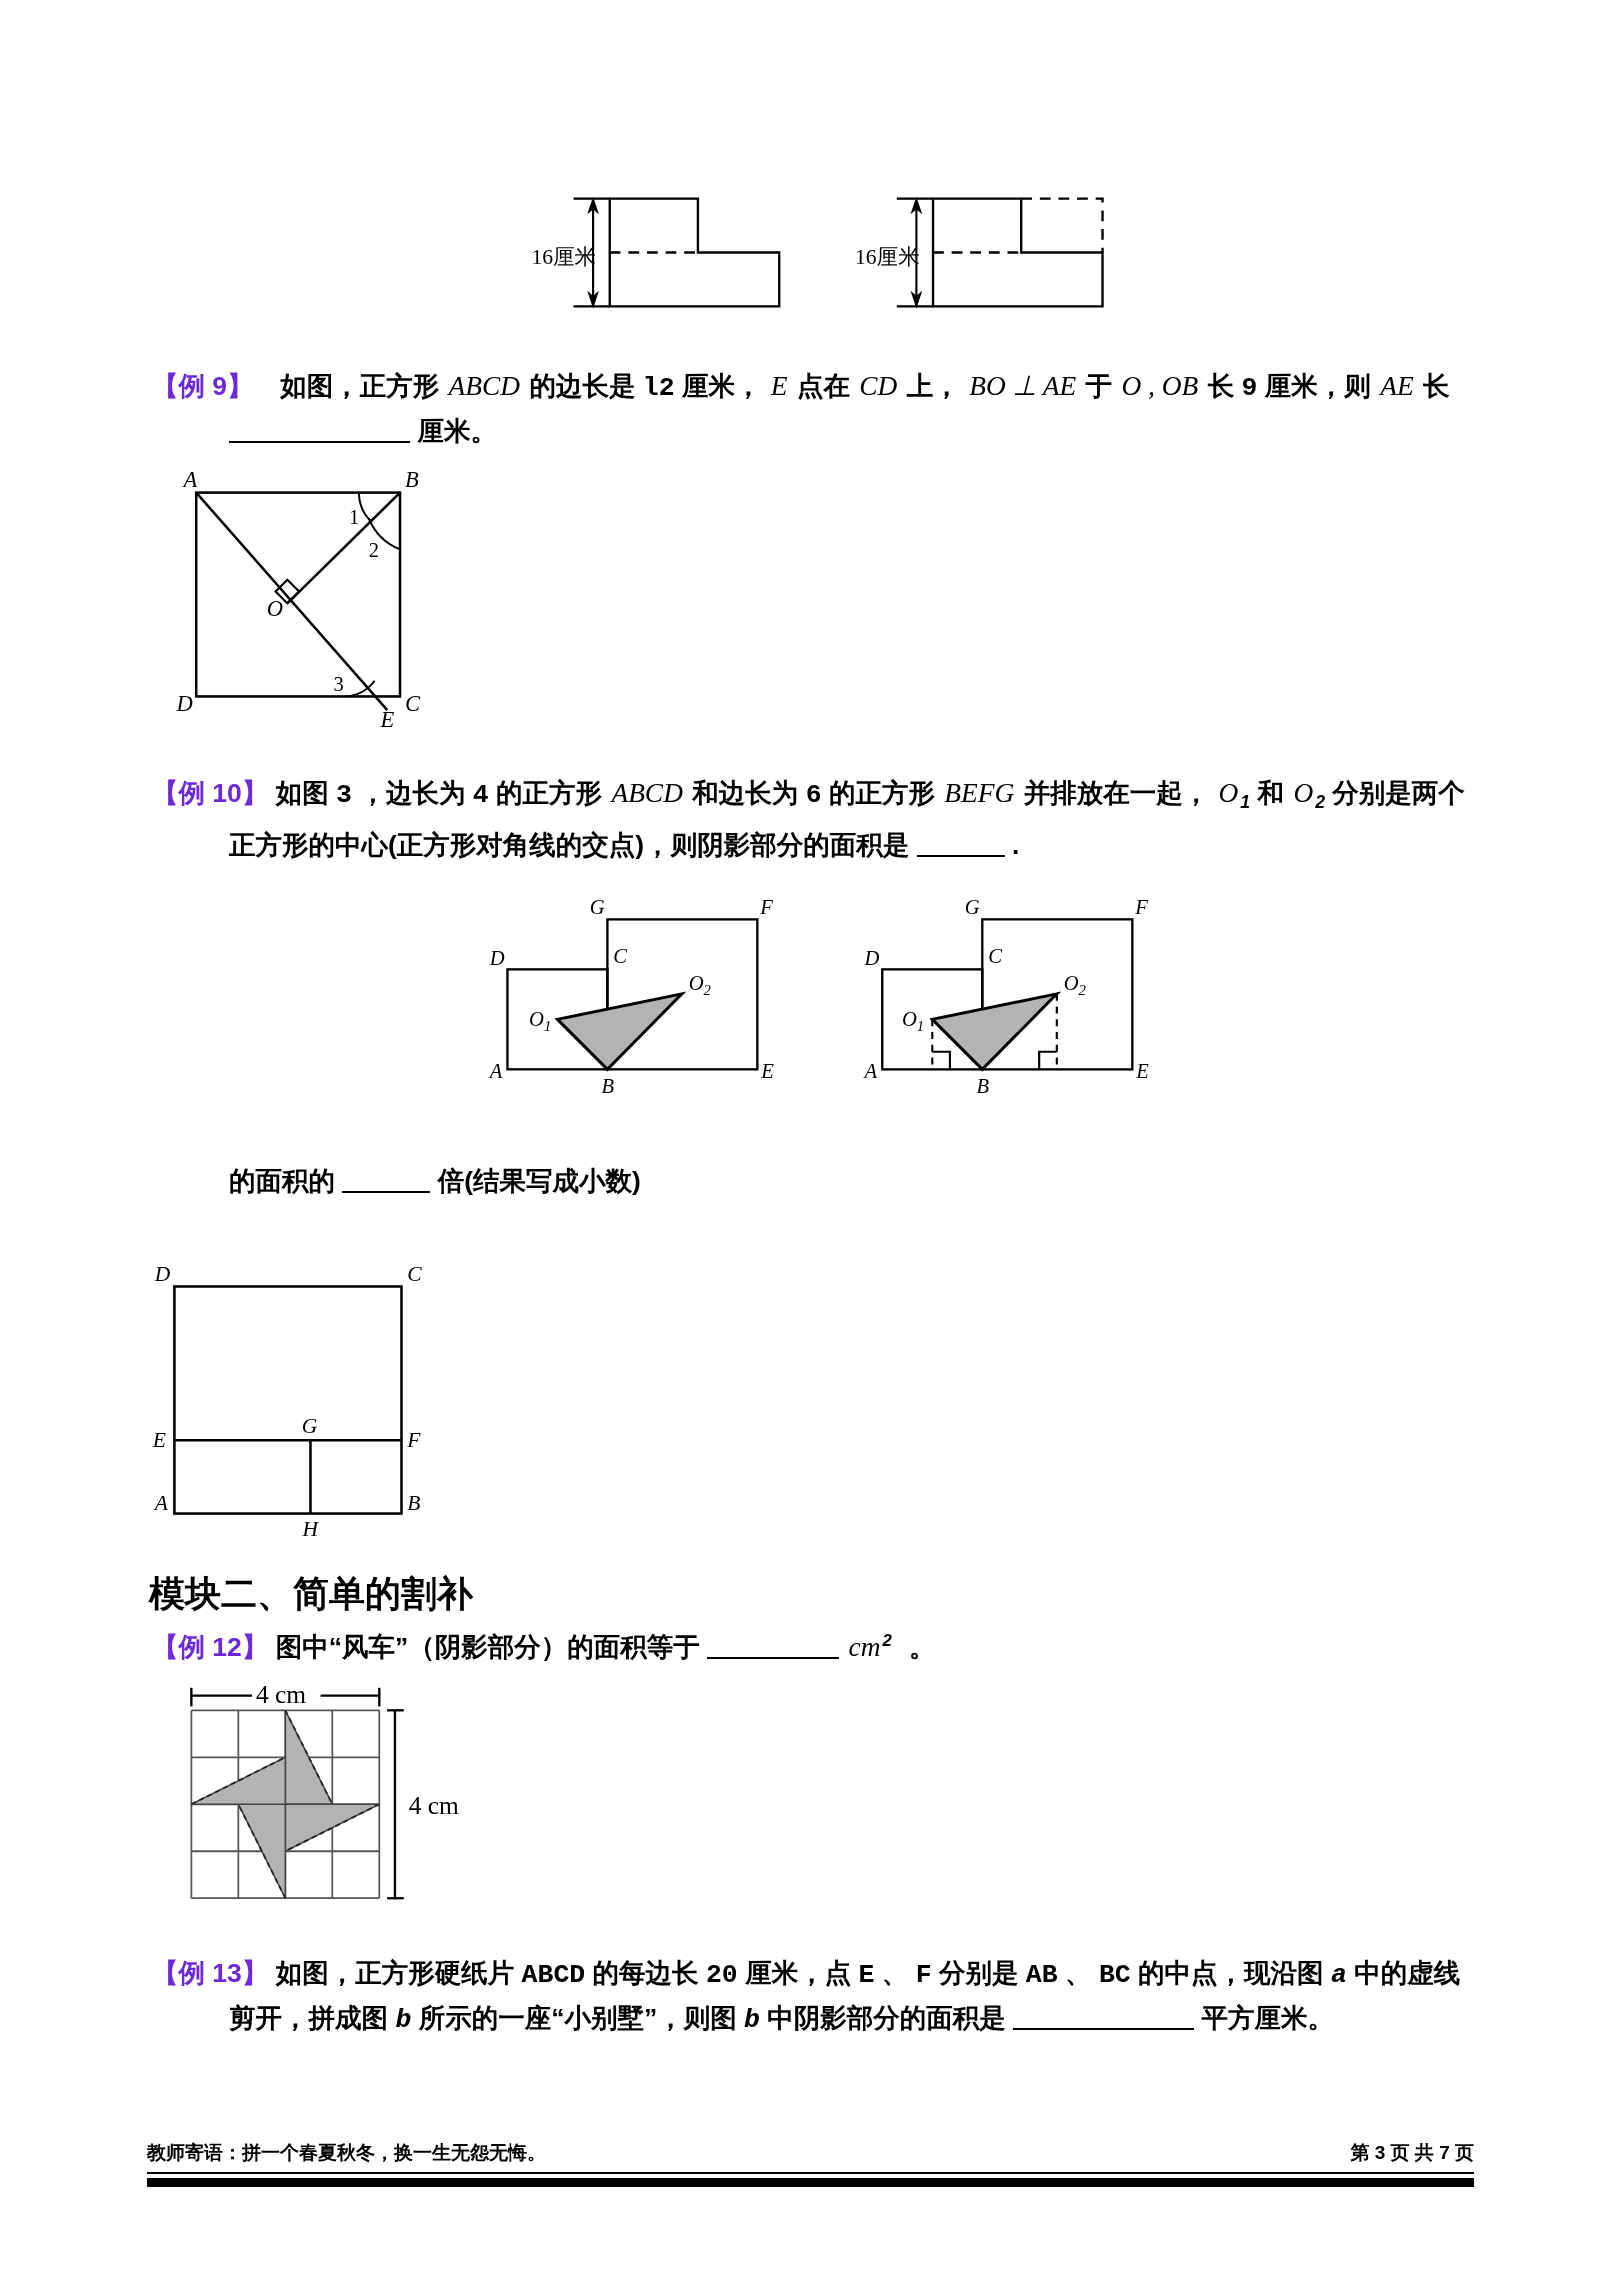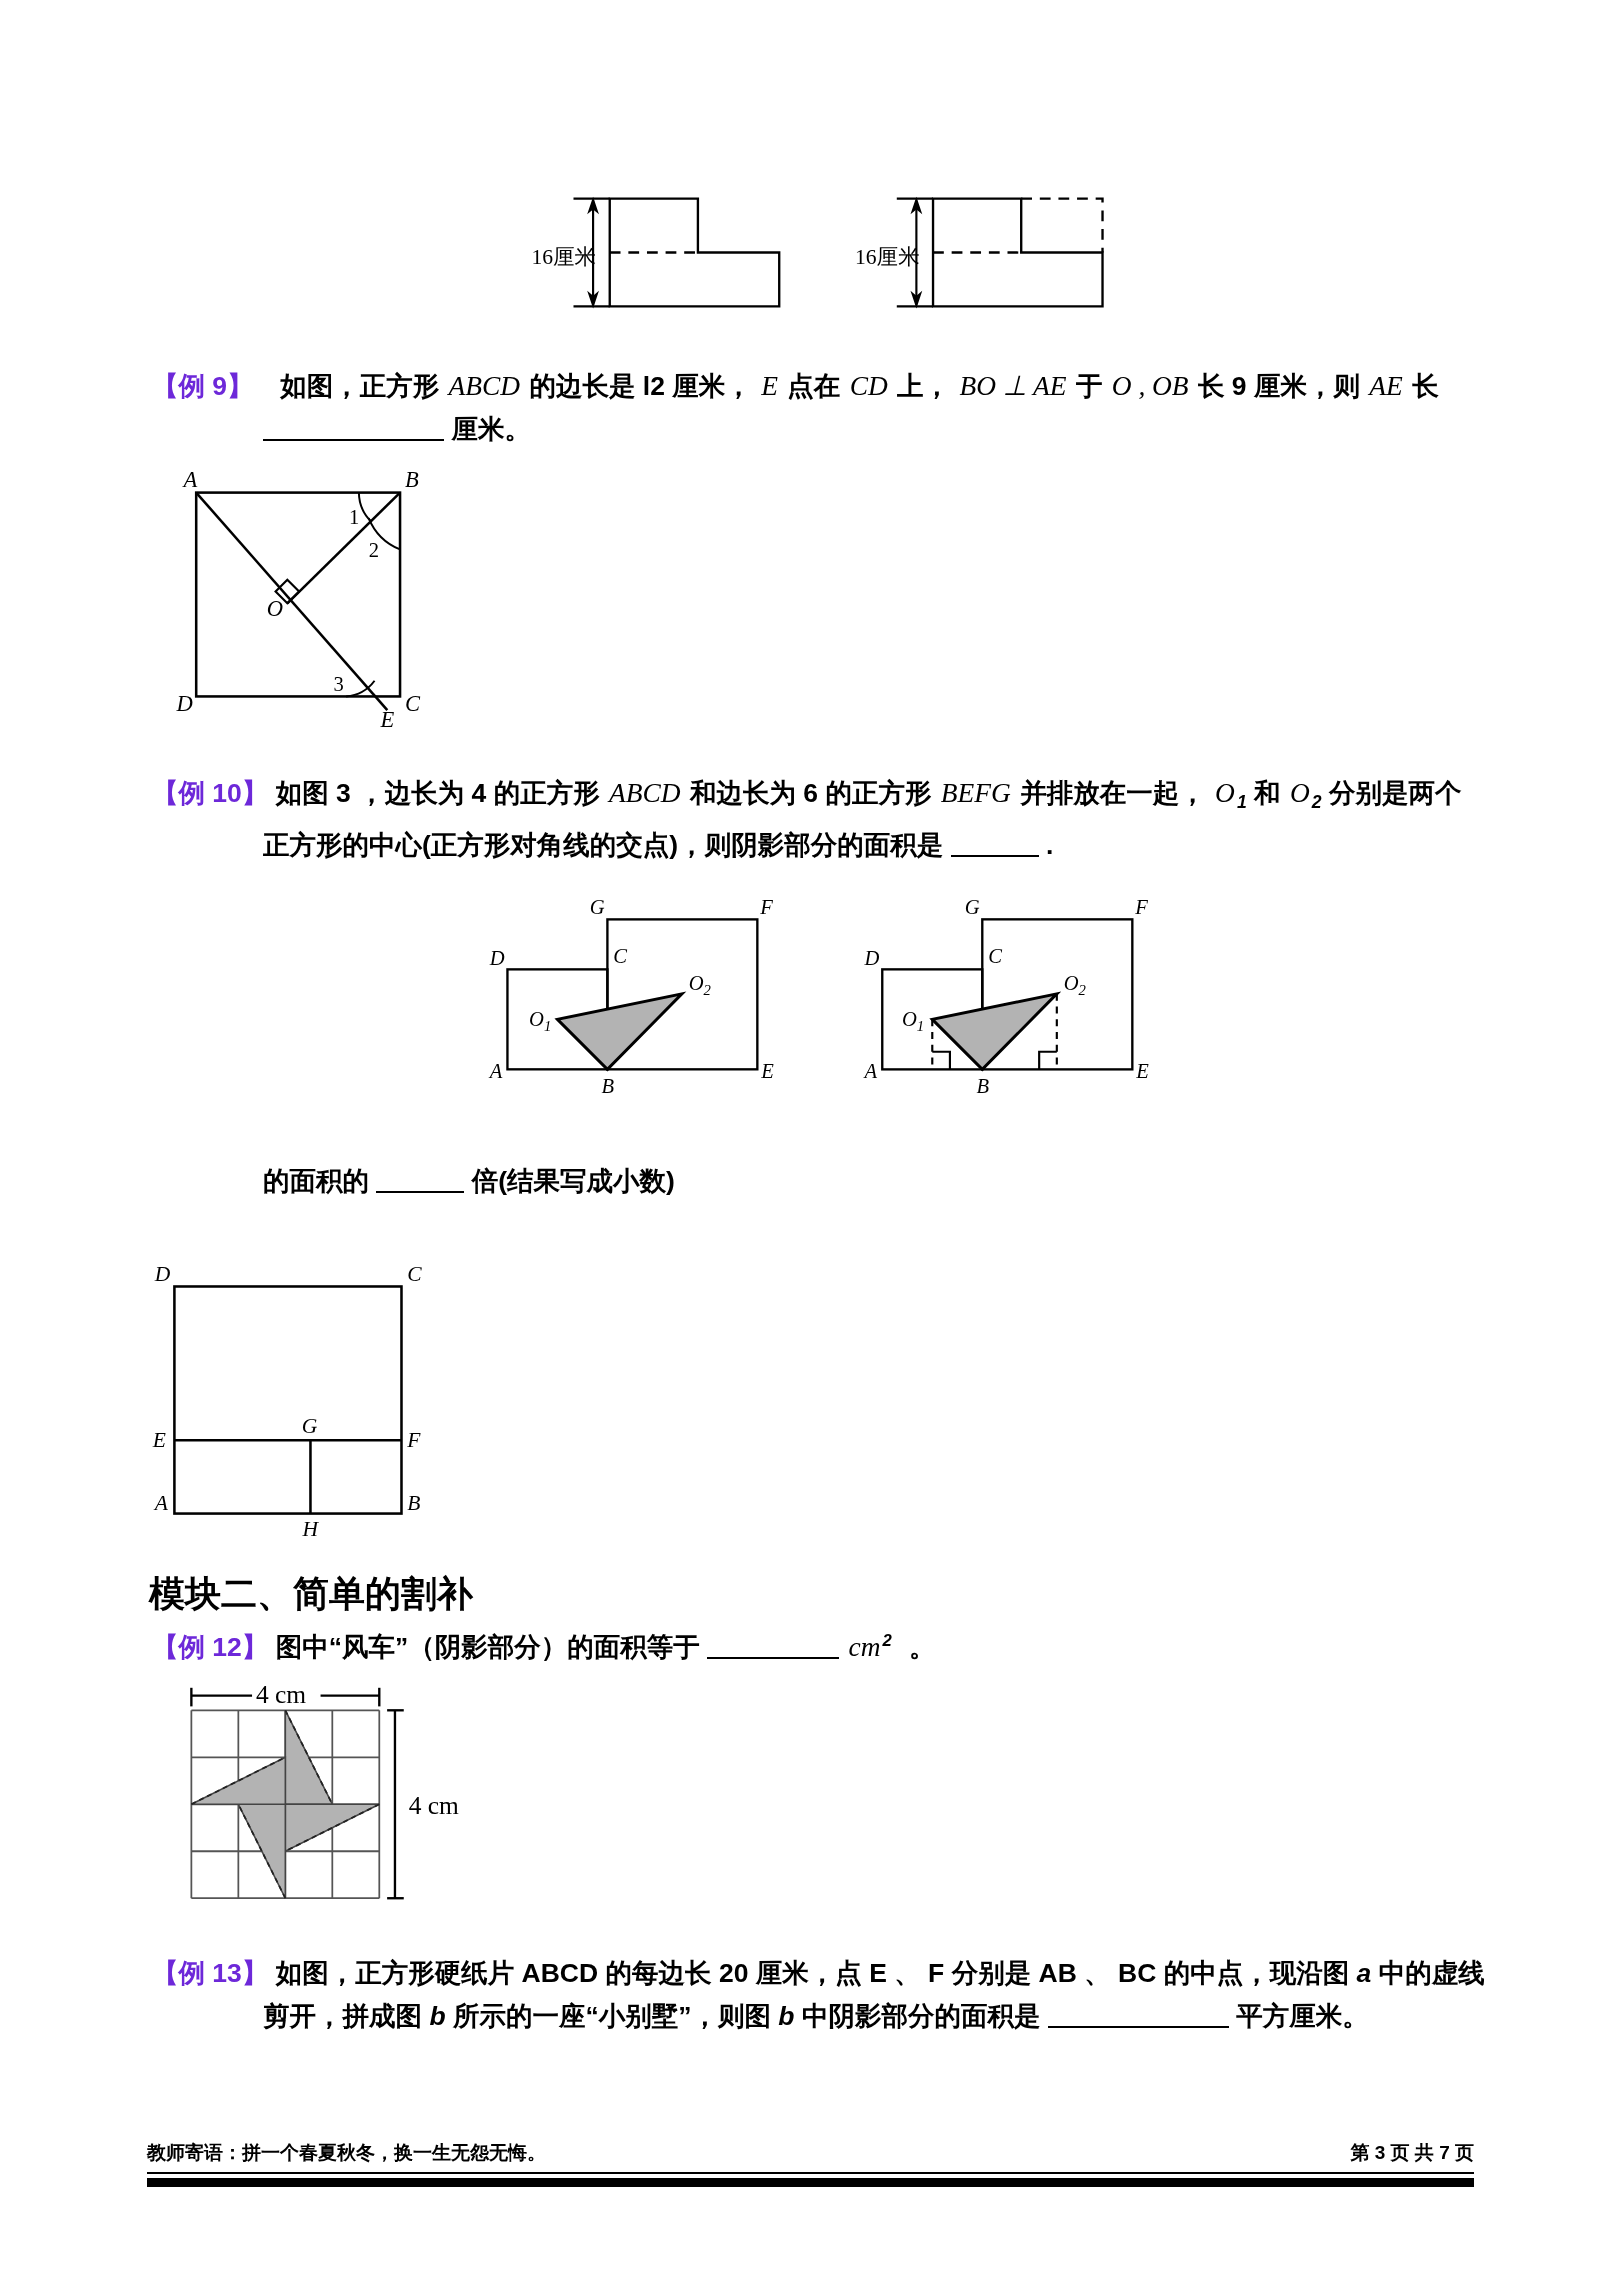--- a/index.html
+++ b/index.html
@@ -42,32 +42,32 @@
     font-weight: bold;
   }
   .mathit {
     font-family: "Liberation Serif", serif;
     font-style: italic;
     font-weight: normal;
     font-size: 27.4px;
     padding: 0 2px;
   }
   .num {
-    font-family: Liberation Sans, sans-serif;
+    font-family: Liberation Mono, monospace;
     font-weight: bold;
   }
   .blank-s { display:inline-block; border-bottom:2px solid #000; width:88px; vertical-align:-2.9px;}
   .blank-m { display:inline-block; border-bottom:2px solid #000; width:132px; vertical-align:-2.9px;}
   .blank-l { display:inline-block; border-bottom:2px solid #000; width:181px; vertical-align:-2.9px;}
 
   .qbody {
     position: relative;
     margin-left: 0;
   }
-  .qindent { margin-left: 111px; }
+  .qindent { margin-left: 77px; }
 
   .module-head {
     font-family: "Liberation Sans", sans-serif;
     font-weight: bold;
     font-size: 36px;
     color: #000;
   }
 
   
   .fig { position: relative; }

